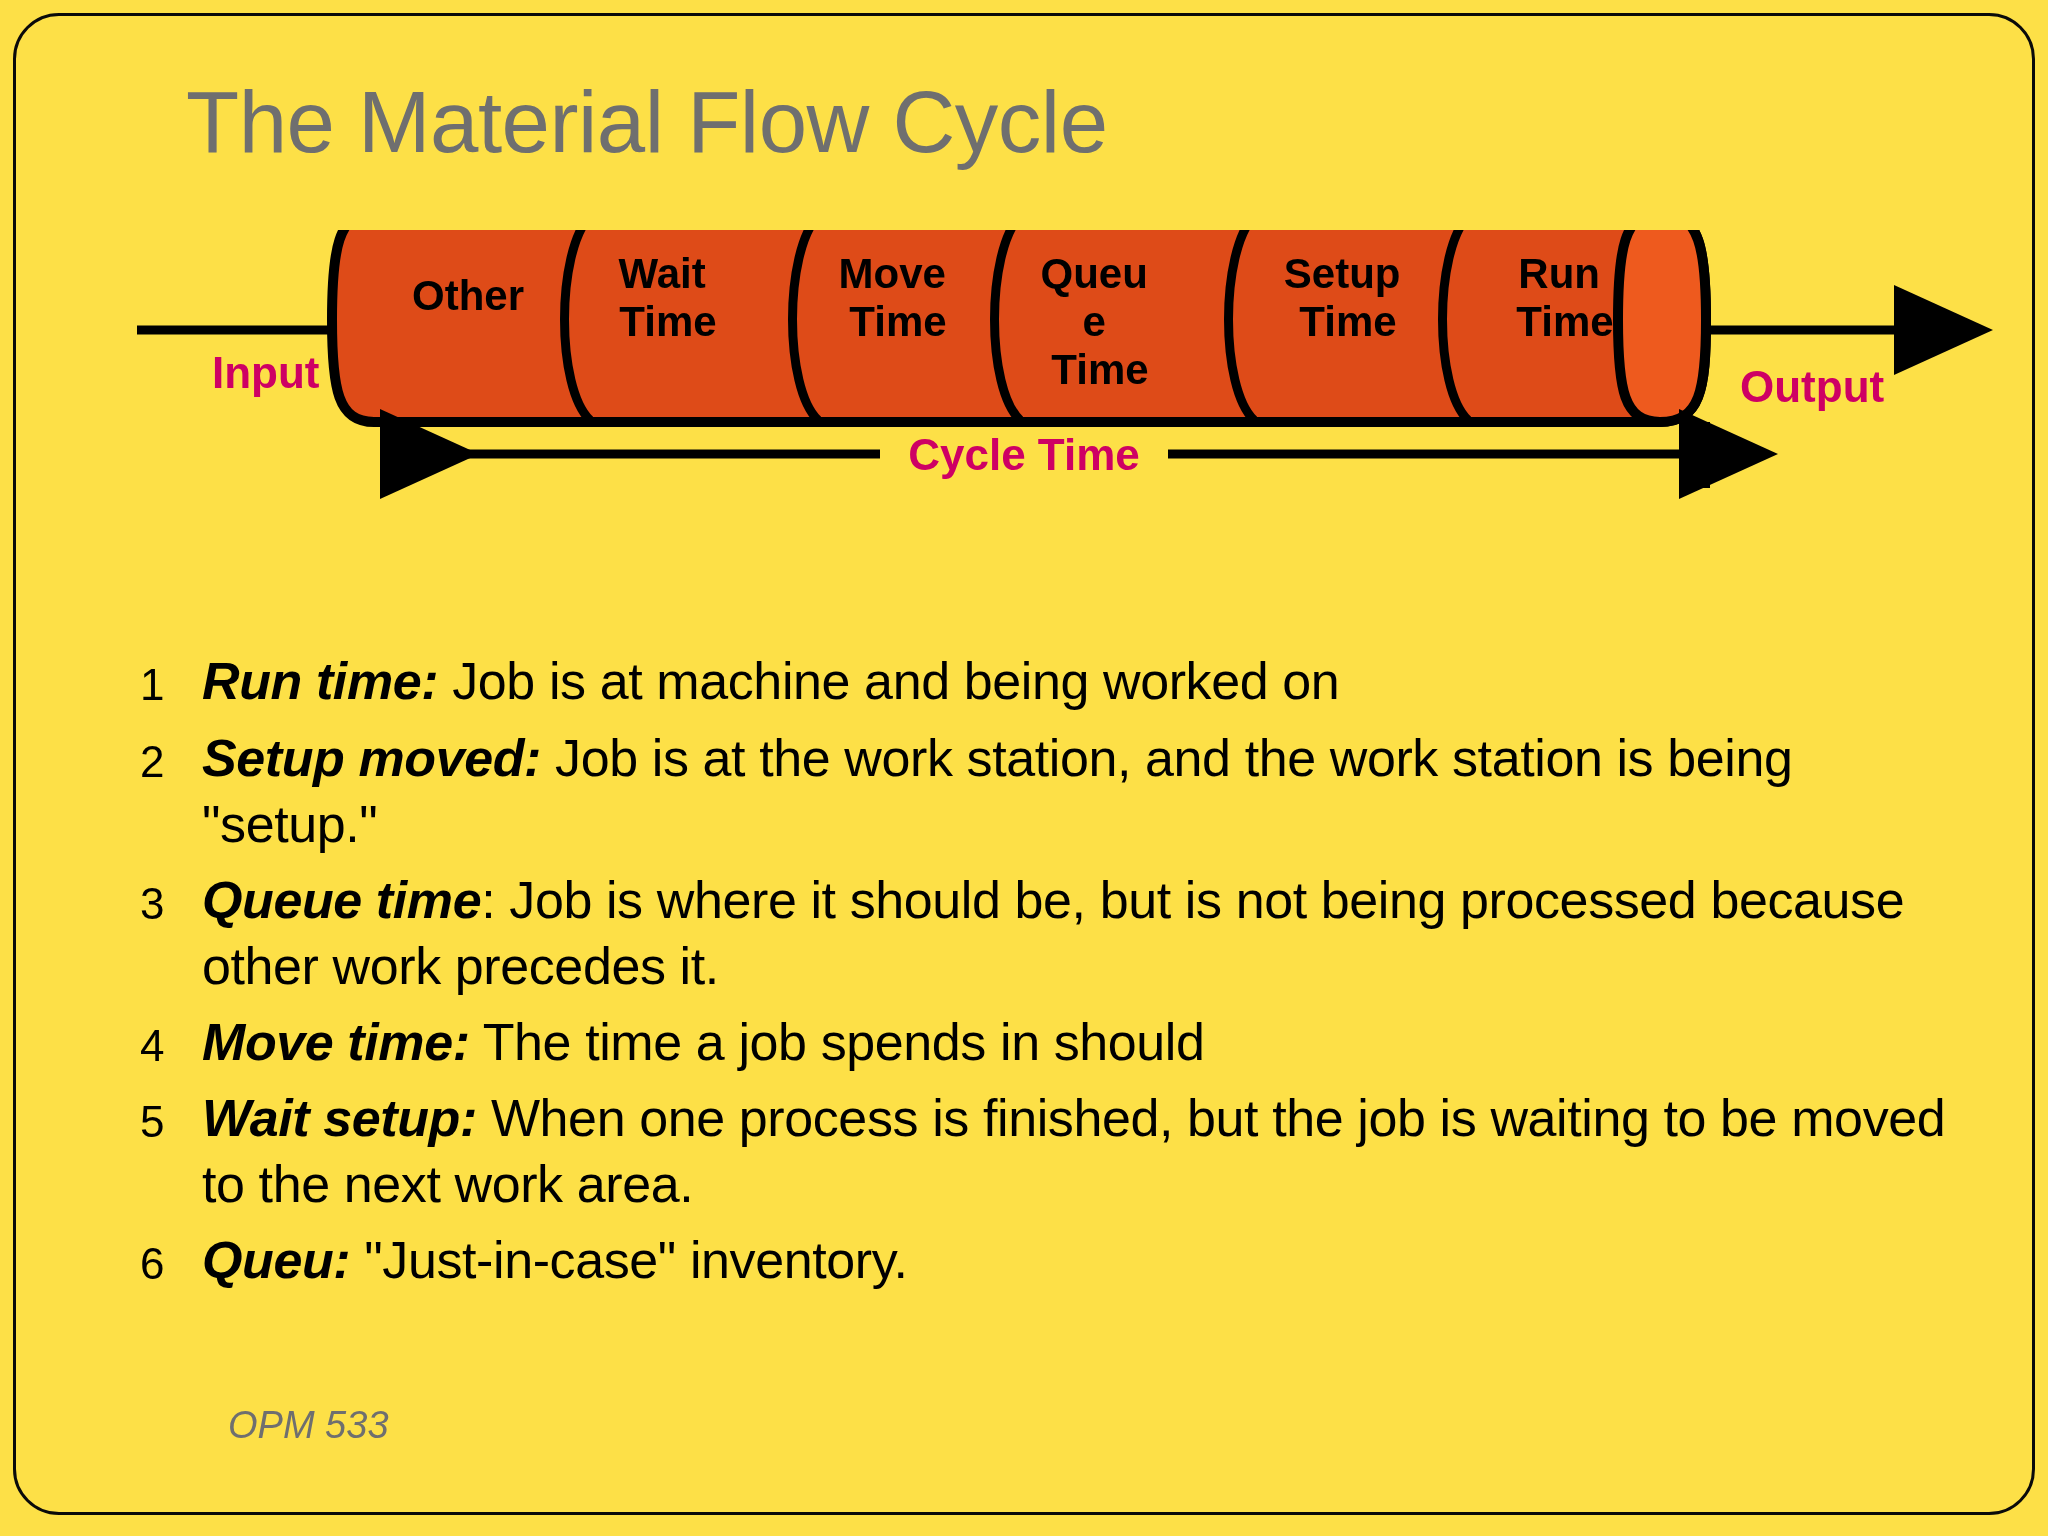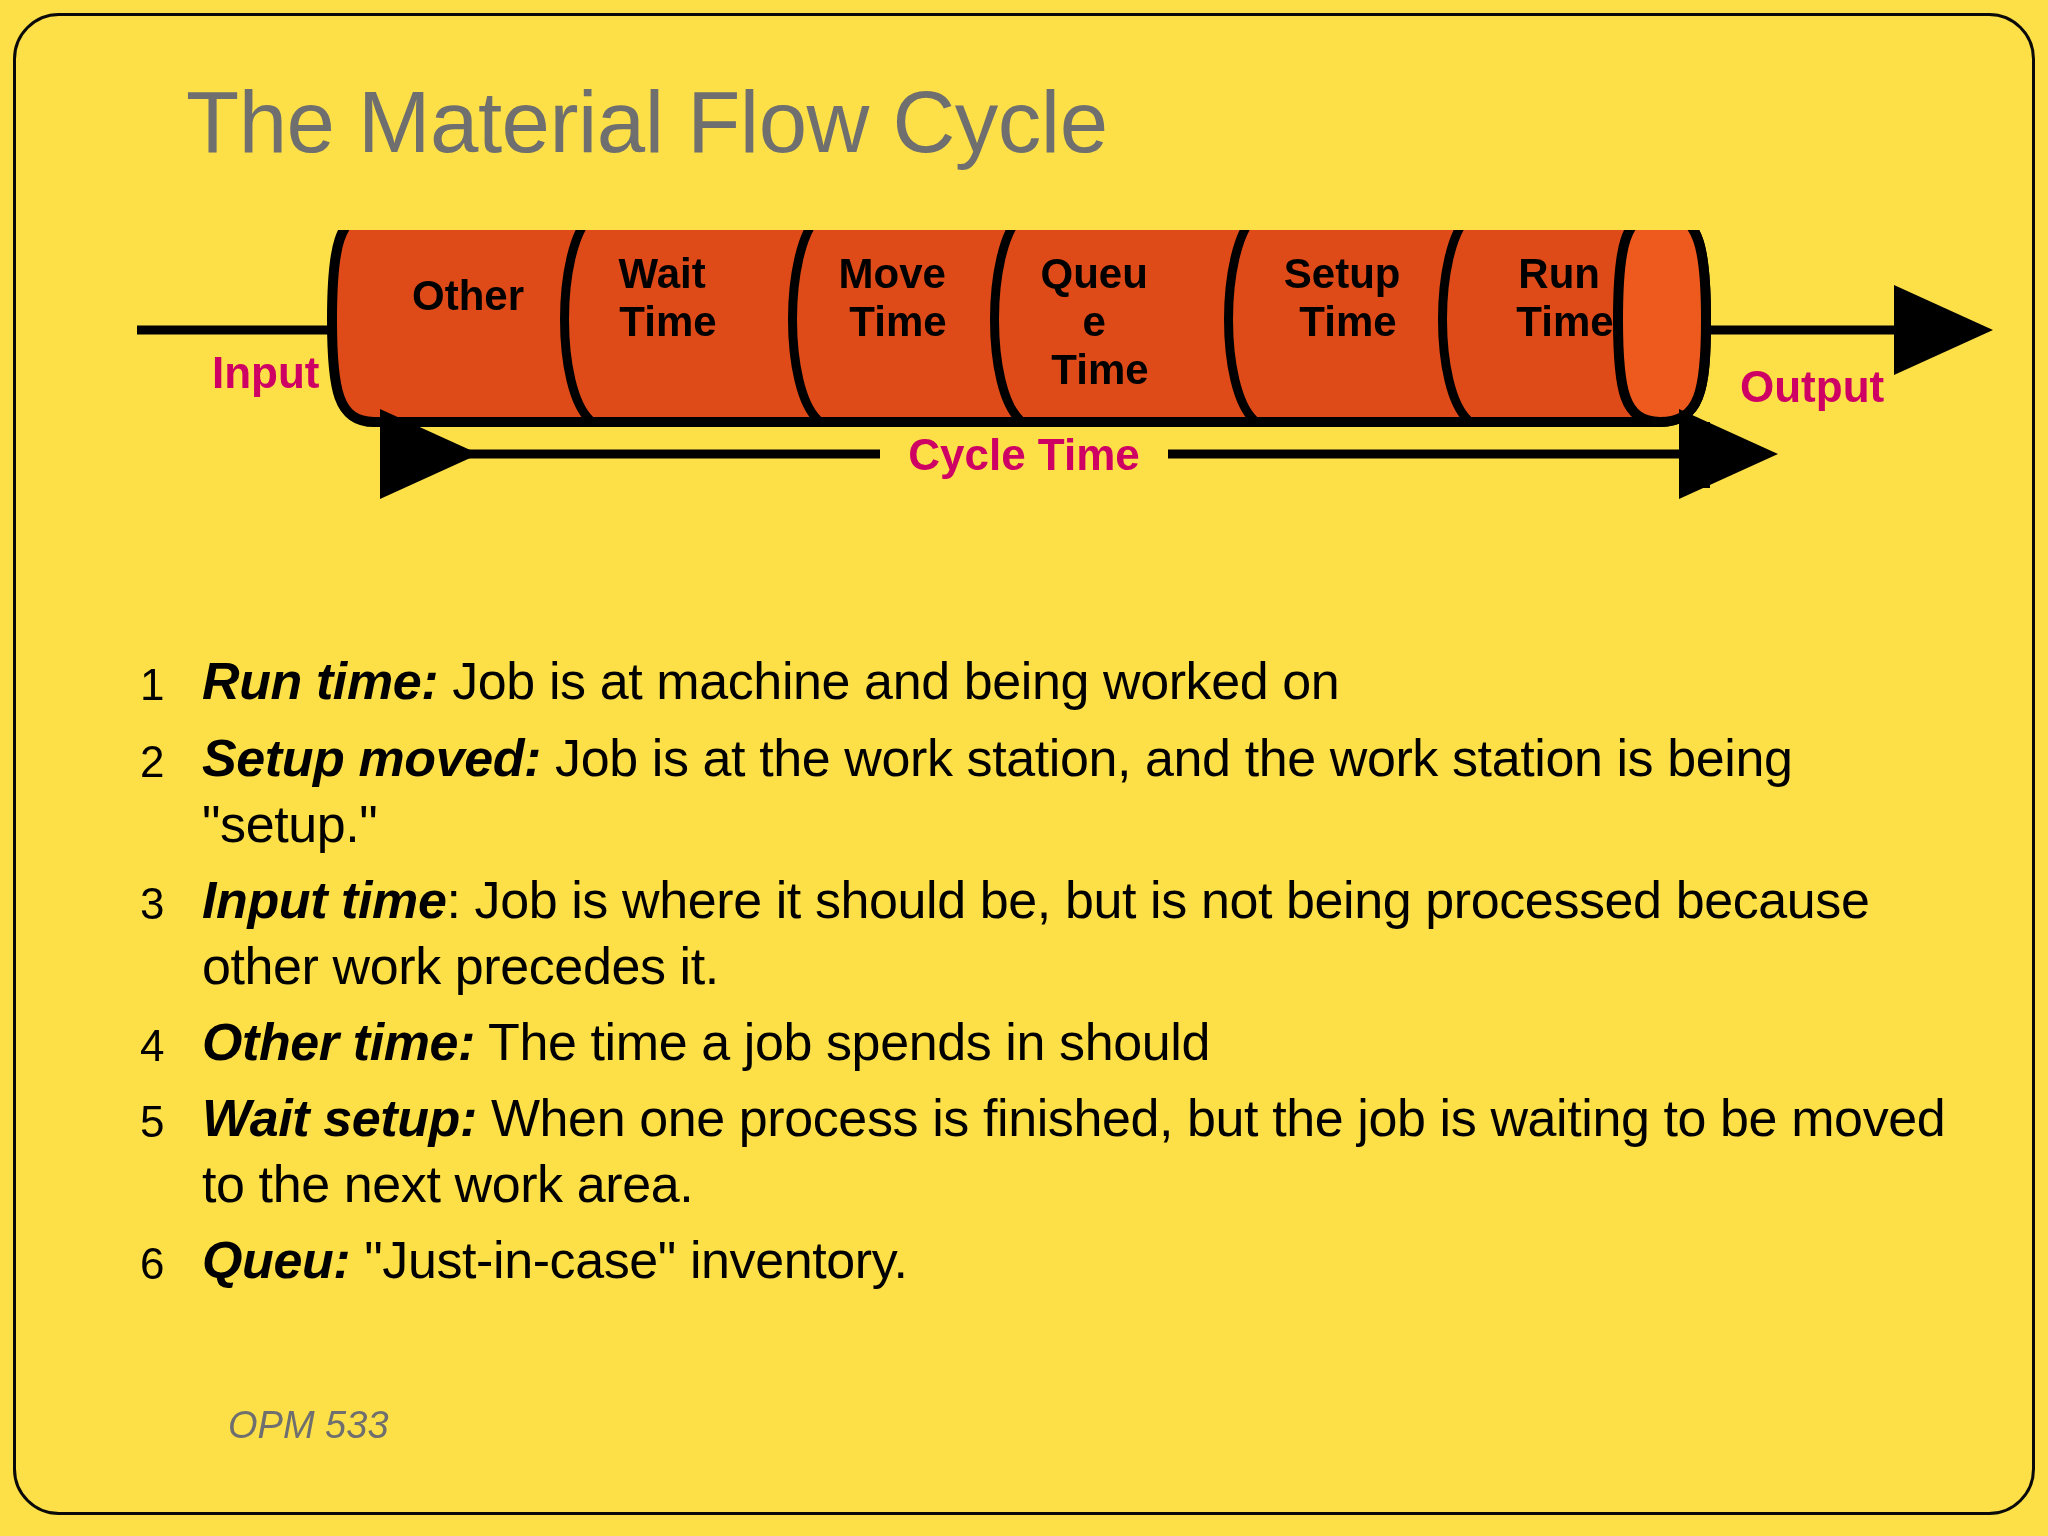--- a/index.html
+++ b/index.html
@@ -209,26 +209,26 @@
       <div class="bullet-text"><span class="bullet-term">Run time:</span><span> Job is at machine and being worked on</span></div>
     </div>
 
     <div class="bullet-row">
       <div class="bullet-num">2</div>
       <div class="bullet-text"><span class="bullet-term">Setup moved:</span><span> Job is at the work station, and the work station is being "setup."</span></div>
     </div>
 
     <div class="bullet-row">
       <div class="bullet-num">3</div>
-      <div class="bullet-text"><span class="bullet-term">Input time</span><span>: Job is where it should be, but is not being processed because other work precedes it.</span></div>
+      <div class="bullet-text"><span class="bullet-term">Queue time</span><span>: Job is where it should be, but is not being processed because other work precedes it.</span></div>
     </div>
 
     <div class="bullet-row">
       <div class="bullet-num">4</div>
-      <div class="bullet-text"><span class="bullet-term">Other time:</span><span> The time a job spends in should</span></div>
+      <div class="bullet-text"><span class="bullet-term">Move time:</span><span> The time a job spends in should</span></div>
     </div>
 
     <div class="bullet-row">
       <div class="bullet-num">5</div>
       <div class="bullet-text"><span class="bullet-term">Wait setup:</span><span> When one process is finished, but the job is waiting to be moved to the next work area.</span></div>
     </div>
 
     <div class="bullet-row">
       <div class="bullet-num">6</div>
       <div class="bullet-text"><span class="bullet-term">Queu:</span><span> "Just-in-case" inventory.</span></div>

